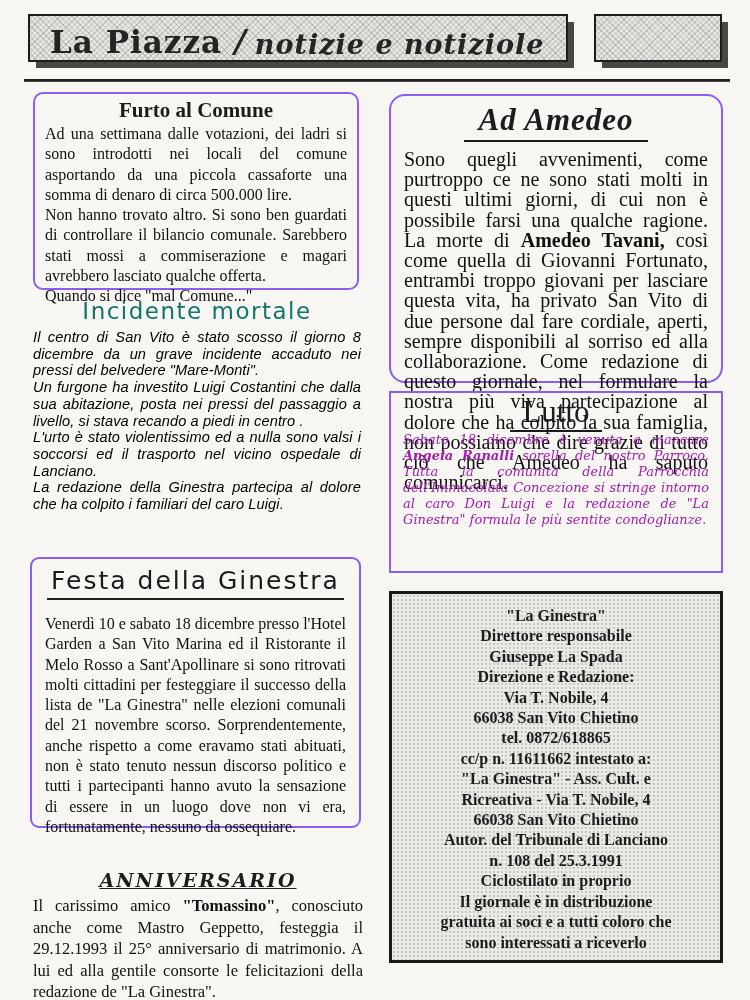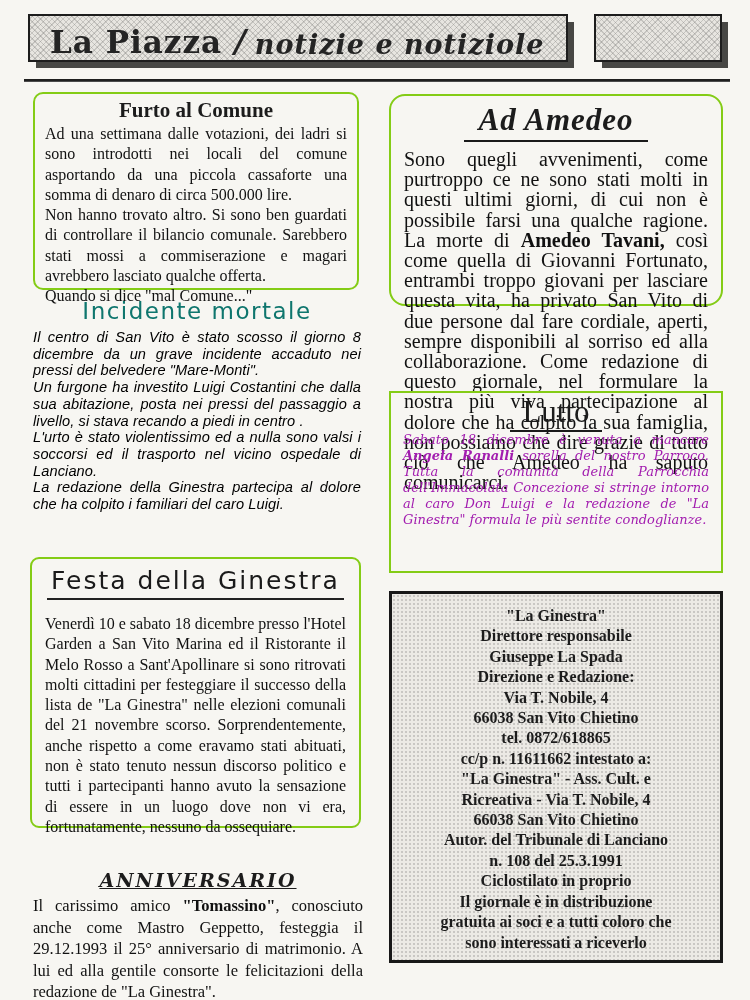--- a/index.html
+++ b/index.html
@@ -41,21 +41,21 @@
   }
   .t-sub {
     font-family: "DejaVu Serif", serif;
     font-weight: bold; font-style: italic; font-size: 27px; letter-spacing: 1px; color: #242424;
   }
   .rule { position: absolute; left: 24px; top: 79px; width: 706px; height: 3px;
           background: linear-gradient(#1f1f1f 60%, #6a6a6a); }
 
   
   .box { position: absolute; background: transparent; }
-  .bordered { border: 2px solid #84cc16; }
+  .bordered { border: 2px solid #8b5cf6; }
   .rounded-sm { border-radius: 10px; }
   .rounded-lg { border-radius: 16px; }
   .center { text-align: center; }
   .justify { text-align: justify; }
   .serif-body { font-family: "Liberation Serif", serif; font-size: 16px; line-height: 20.3px; color: #111; }
   .paralist > div { text-align: justify; }
 
   
   .furto { left: 33px; top: 92px; width: 326px; height: 198px; padding: 3px 10px 0; }
   .furto-title { font-family: "Liberation Serif", serif; font-weight: bold; font-size: 21px; margin: 1px 0 1px; }
@@ -73,21 +73,21 @@
                  letter-spacing: 2px; color: #1a1a1a; }
   .festa-underline { height: 0; border-top: 2px solid #222; margin: 3px 2px 14px; }
 
   
   .anniversario { left: 33px; top: 833px; width: 330px; margin-top: 36px; }
   .ann-title { font-family: "DejaVu Serif", serif; font-weight: bold; font-style: italic;
                font-size: 19px; letter-spacing: 2px; text-decoration: underline; margin-bottom: 4px; }
   .ann-body { font-size: 16.5px; line-height: 21.5px; }
 
   
-  .amedeo { left: 389px; top: 94px; width: 334px; height: 212px; padding: 6px 13px 0; }
+  .amedeo { left: 389px; top: 94px; width: 334px; height: 289px; padding: 6px 13px 0; }
   .amedeo-title { display: inline-block; font-family: "Liberation Serif", serif; font-style: italic;
                   font-weight: bold; font-size: 31px; letter-spacing: 1px;
                   border-bottom: 2px solid #1a1a1a; padding: 0 14px 2px; margin-bottom: 7px; }
   .amedeo-body { font-size: 20px; line-height: 20.2px; }
 
   
   .lutto { left: 389px; top: 391px; width: 334px; height: 182px; padding: 1px 12px 0; border-width: 2px; }
   .lutto-title { display: inline-block; font-family: "Liberation Serif", serif; font-weight: normal;
                  font-size: 31px; border-bottom: 2px solid #1a1a1a; padding: 0 12px 0; }
   .lutto-body { font-family: "DejaVu Serif", serif; font-style: italic;

